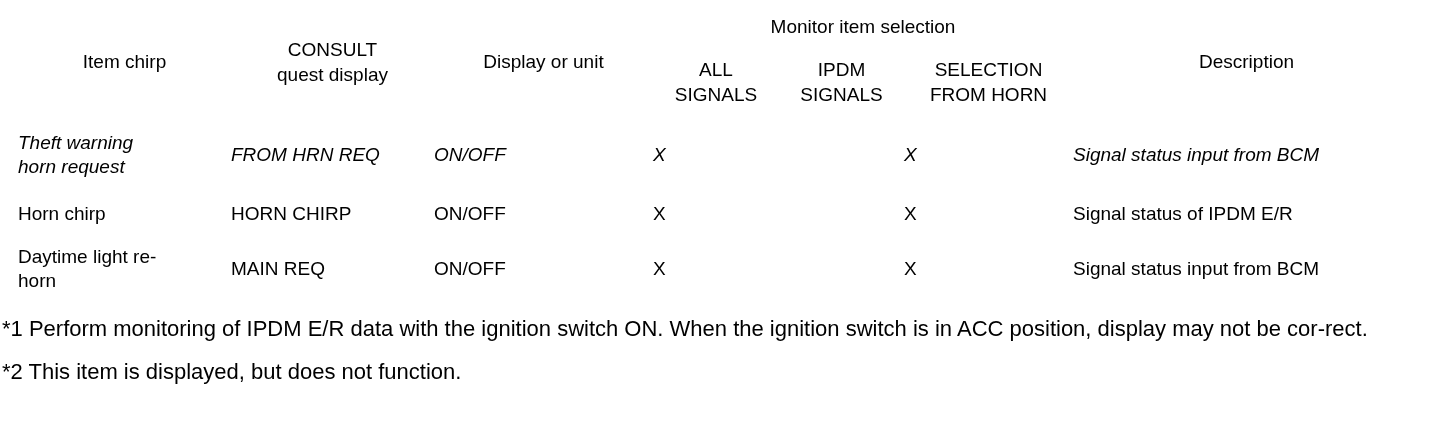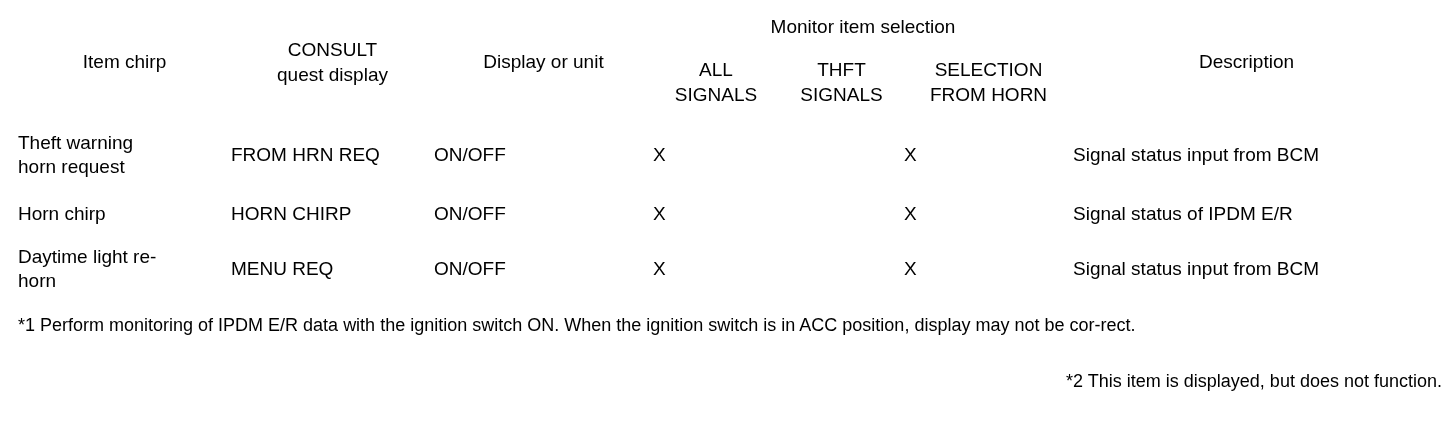--- a/index.html
+++ b/index.html
@@ -63,47 +63,47 @@
   col.c2 { width: 203px; }
   col.c3 { width: 219px; }
   col.c4 { width: 126px; }
   col.c5 { width: 125px; }
   col.c6 { width: 169px; }
   col.c7 { width: 347px; }
 
   .hdr-top { height: 40px; }
   .hdr-bot { height: 71px; }
 
-  .row-tall  { height: 74px; }
+  .row-tall  { height: 74px; font-style: italic; }
   .row-short { height: 44px; }
   .row-tall2 { height: 66px; margin-left: 24px; }
 
   .pad-item   { padding-left: 22px; padding-right: 8px; }
   .pad-desc   { padding-left: 18px; padding-right: 8px; }
   .pad-unit   { padding-left: 14px; padding-right: 8px; }
 
   .two-line { line-height: 1.28; }
 
   .cell-txt { display: block; }
 
   
   .notes {
     position: absolute;
-    left: 18px;
+    left: 2px;
     top: 312px;
     width: 1424px;
-    font-size: 18px;
+    font-size: 22px;
     line-height: 1.55;
   }
   .note {
     margin: 0;
     padding: 0;
   }
   .note1 { width: 1418px; }
-  .note2 { margin-top: 28px; text-align: right; }
+  .note2 { margin-top: 9px; }
 </style>
 </head>
 <body>
 
 <div id="page">
 
   <div class="table-wrap">
     <table class="mon">
       <colgroup>
         <col class="c1">
@@ -132,21 +132,21 @@
           <th class="bt-thick bb-thick c-center" rowspan="2">
             <span class="cell-txt">Description</span>
           </th>
         </tr>
         <tr class="hdr-bot">
           <th class="bb-thick br-thin c-center two-line">
             <span class="cell-txt">ALL</span>
             <span class="cell-txt">SIGNALS</span>
           </th>
           <th class="bb-thick br-thin c-center two-line">
-            <span class="cell-txt">THFT</span>
+            <span class="cell-txt">IPDM</span>
             <span class="cell-txt">SIGNALS</span>
           </th>
           <th class="bb-thick br-thin c-center two-line">
             <span class="cell-txt">SELECTION</span>
             <span class="cell-txt">FROM HORN</span>
           </th>
         </tr>
       </thead>
       <tbody>
 
@@ -198,21 +198,21 @@
             <span class="cell-txt">Signal status of IPDM E/R</span>
           </td>
         </tr>
 
         <tr class="row-tall2">
           <td class="bb-thick br-thin c-left pad-item two-line">
             <span class="cell-txt">Daytime light re-</span>
             <span class="cell-txt">horn</span>
           </td>
           <td class="bb-thick br-thin c-center">
-            <span class="cell-txt">MENU REQ</span>
+            <span class="cell-txt">MAIN REQ</span>
           </td>
           <td class="bb-thick br-thin c-left pad-unit">
             <span class="cell-txt">ON/OFF</span>
           </td>
           <td class="bb-thick br-thin c-center">
             <span class="cell-txt">X</span>
           </td>
           <td class="bb-thick br-thin c-center">
             <span class="cell-txt"></span>
           </td>

